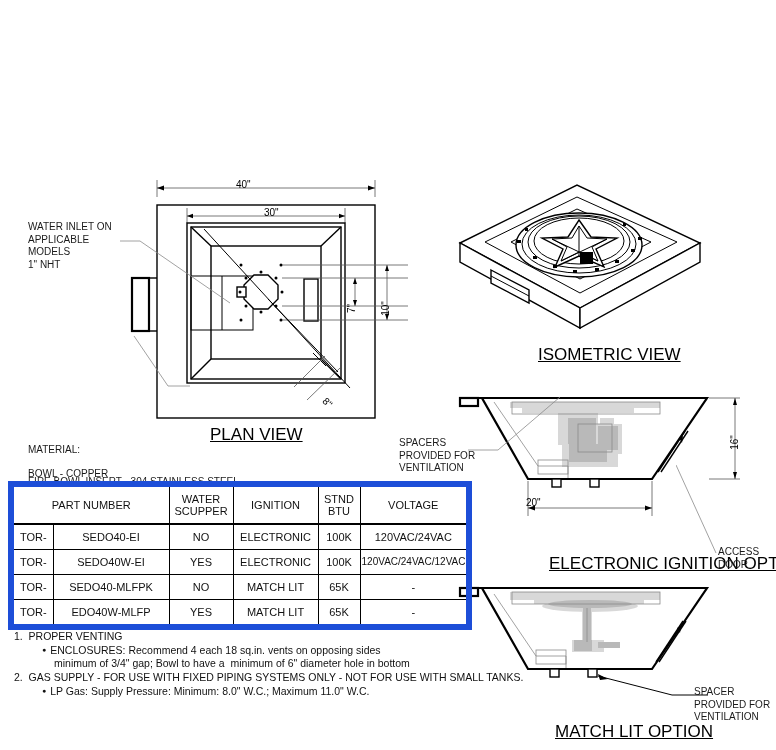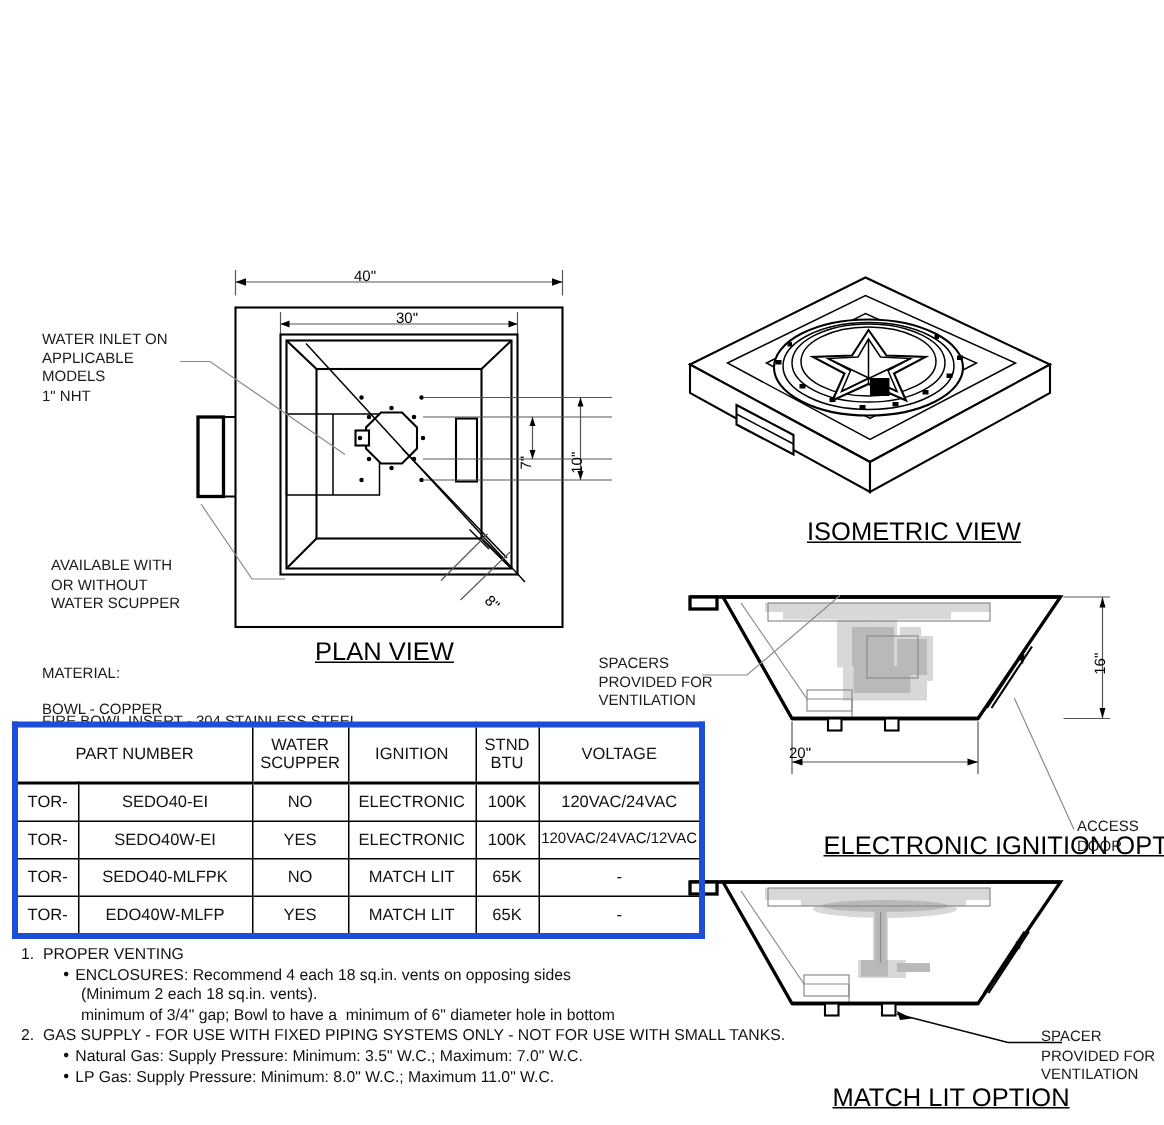--- a/index.html
+++ b/index.html
@@ -56,21 +56,21 @@
     text-align: center;
     padding: 2px 1px;
     color: #111;
     line-height: 12.5px;
   }
   #spec-table thead th {
     height: 32px;
     border-bottom-width: 2px;
   }
   #spec-table tbody td { height: 20px; }
-  #spec-table { border: 4px solid #1d4ed8; }
+  #spec-table { border: 6px solid #1d4ed8; }
 
   
   #notes { position: absolute; left: 14px; top: 630px; width: 760px; }
   #notes .ln { font-size: 10.5px; line-height: 13.2px; white-space: pre; color: #111; }
   .ind2 { padding-left: 28px; }
   .ind3 { padding-left: 40px; }
   .bul::before { content: "\25CF"; font-size: 7px; vertical-align: 2px; padding-right: 4px; }
 
   svg { display: block; }
   .ln-thin  { stroke:#000; stroke-width:1;   fill:none; }
@@ -193,23 +193,20 @@
   <div class="abs txt" style="left:28px; top:221px;">WATER INLET ON
 APPLICABLE
 MODELS
 1" NHT</div>
   <div class="abs" style="left:120px; top:235px;">
     <svg width="160" height="75" viewBox="0 0 160 75">
       <polyline class="ln-grey" points="0,6 20,6 110,68"></polyline>
     </svg>
   </div>
 
-  <div class="abs txt" style="left:34px; top:372px;">AVAILABLE WITH
-OR WITHOUT
-WATER SCUPPER</div>
   <div class="abs" style="left:126px; top:336px;">
     <svg width="70" height="60" viewBox="0 0 70 60">
       <polyline class="ln-grey" points="8,0 42,50 64,50"></polyline>
     </svg>
   </div>
 
   <div class="abs txt" style="left:28px; top:444px;"><span>MATERIAL:</span></div>
   <div class="abs txt" style="left:28px; top:476px;"><span>FIRE BOWL INSERT - 304 STAINLESS STEEL</span></div>
   <div class="abs txt" style="left:28px; top:468px;"><span>BOWL - COPPER</span></div>
 
@@ -441,20 +438,18 @@
         <td>MATCH LIT</td>
         <td>65K</td>
         <td>-</td>
       </tr>
     </tbody>
   </table>
 
   <div id="notes">
     <div class="ln">1.  PROPER VENTING</div>
     <div class="ln ind2 bul">ENCLOSURES: Recommend 4 each 18 sq.in. vents on opposing sides</div>
-    <div class="ln ind3">(Minimum 2 each 18 sq.in. vents).</div>
     <div class="ln ind3">minimum of 3/4" gap; Bowl to have a  minimum of 6" diameter hole in bottom</div>
     <div class="ln">2.  GAS SUPPLY - FOR USE WITH FIXED PIPING SYSTEMS ONLY - NOT FOR USE WITH SMALL TANKS.</div>
-    <div class="ln ind2 bul">Natural Gas: Supply Pressure: Minimum: 3.5" W.C.; Maximum: 7.0" W.C.</div>
     <div class="ln ind2 bul">LP Gas: Supply Pressure: Minimum: 8.0" W.C.; Maximum 11.0" W.C.</div>
   </div>
 
 </div>
 
 </body></html>

